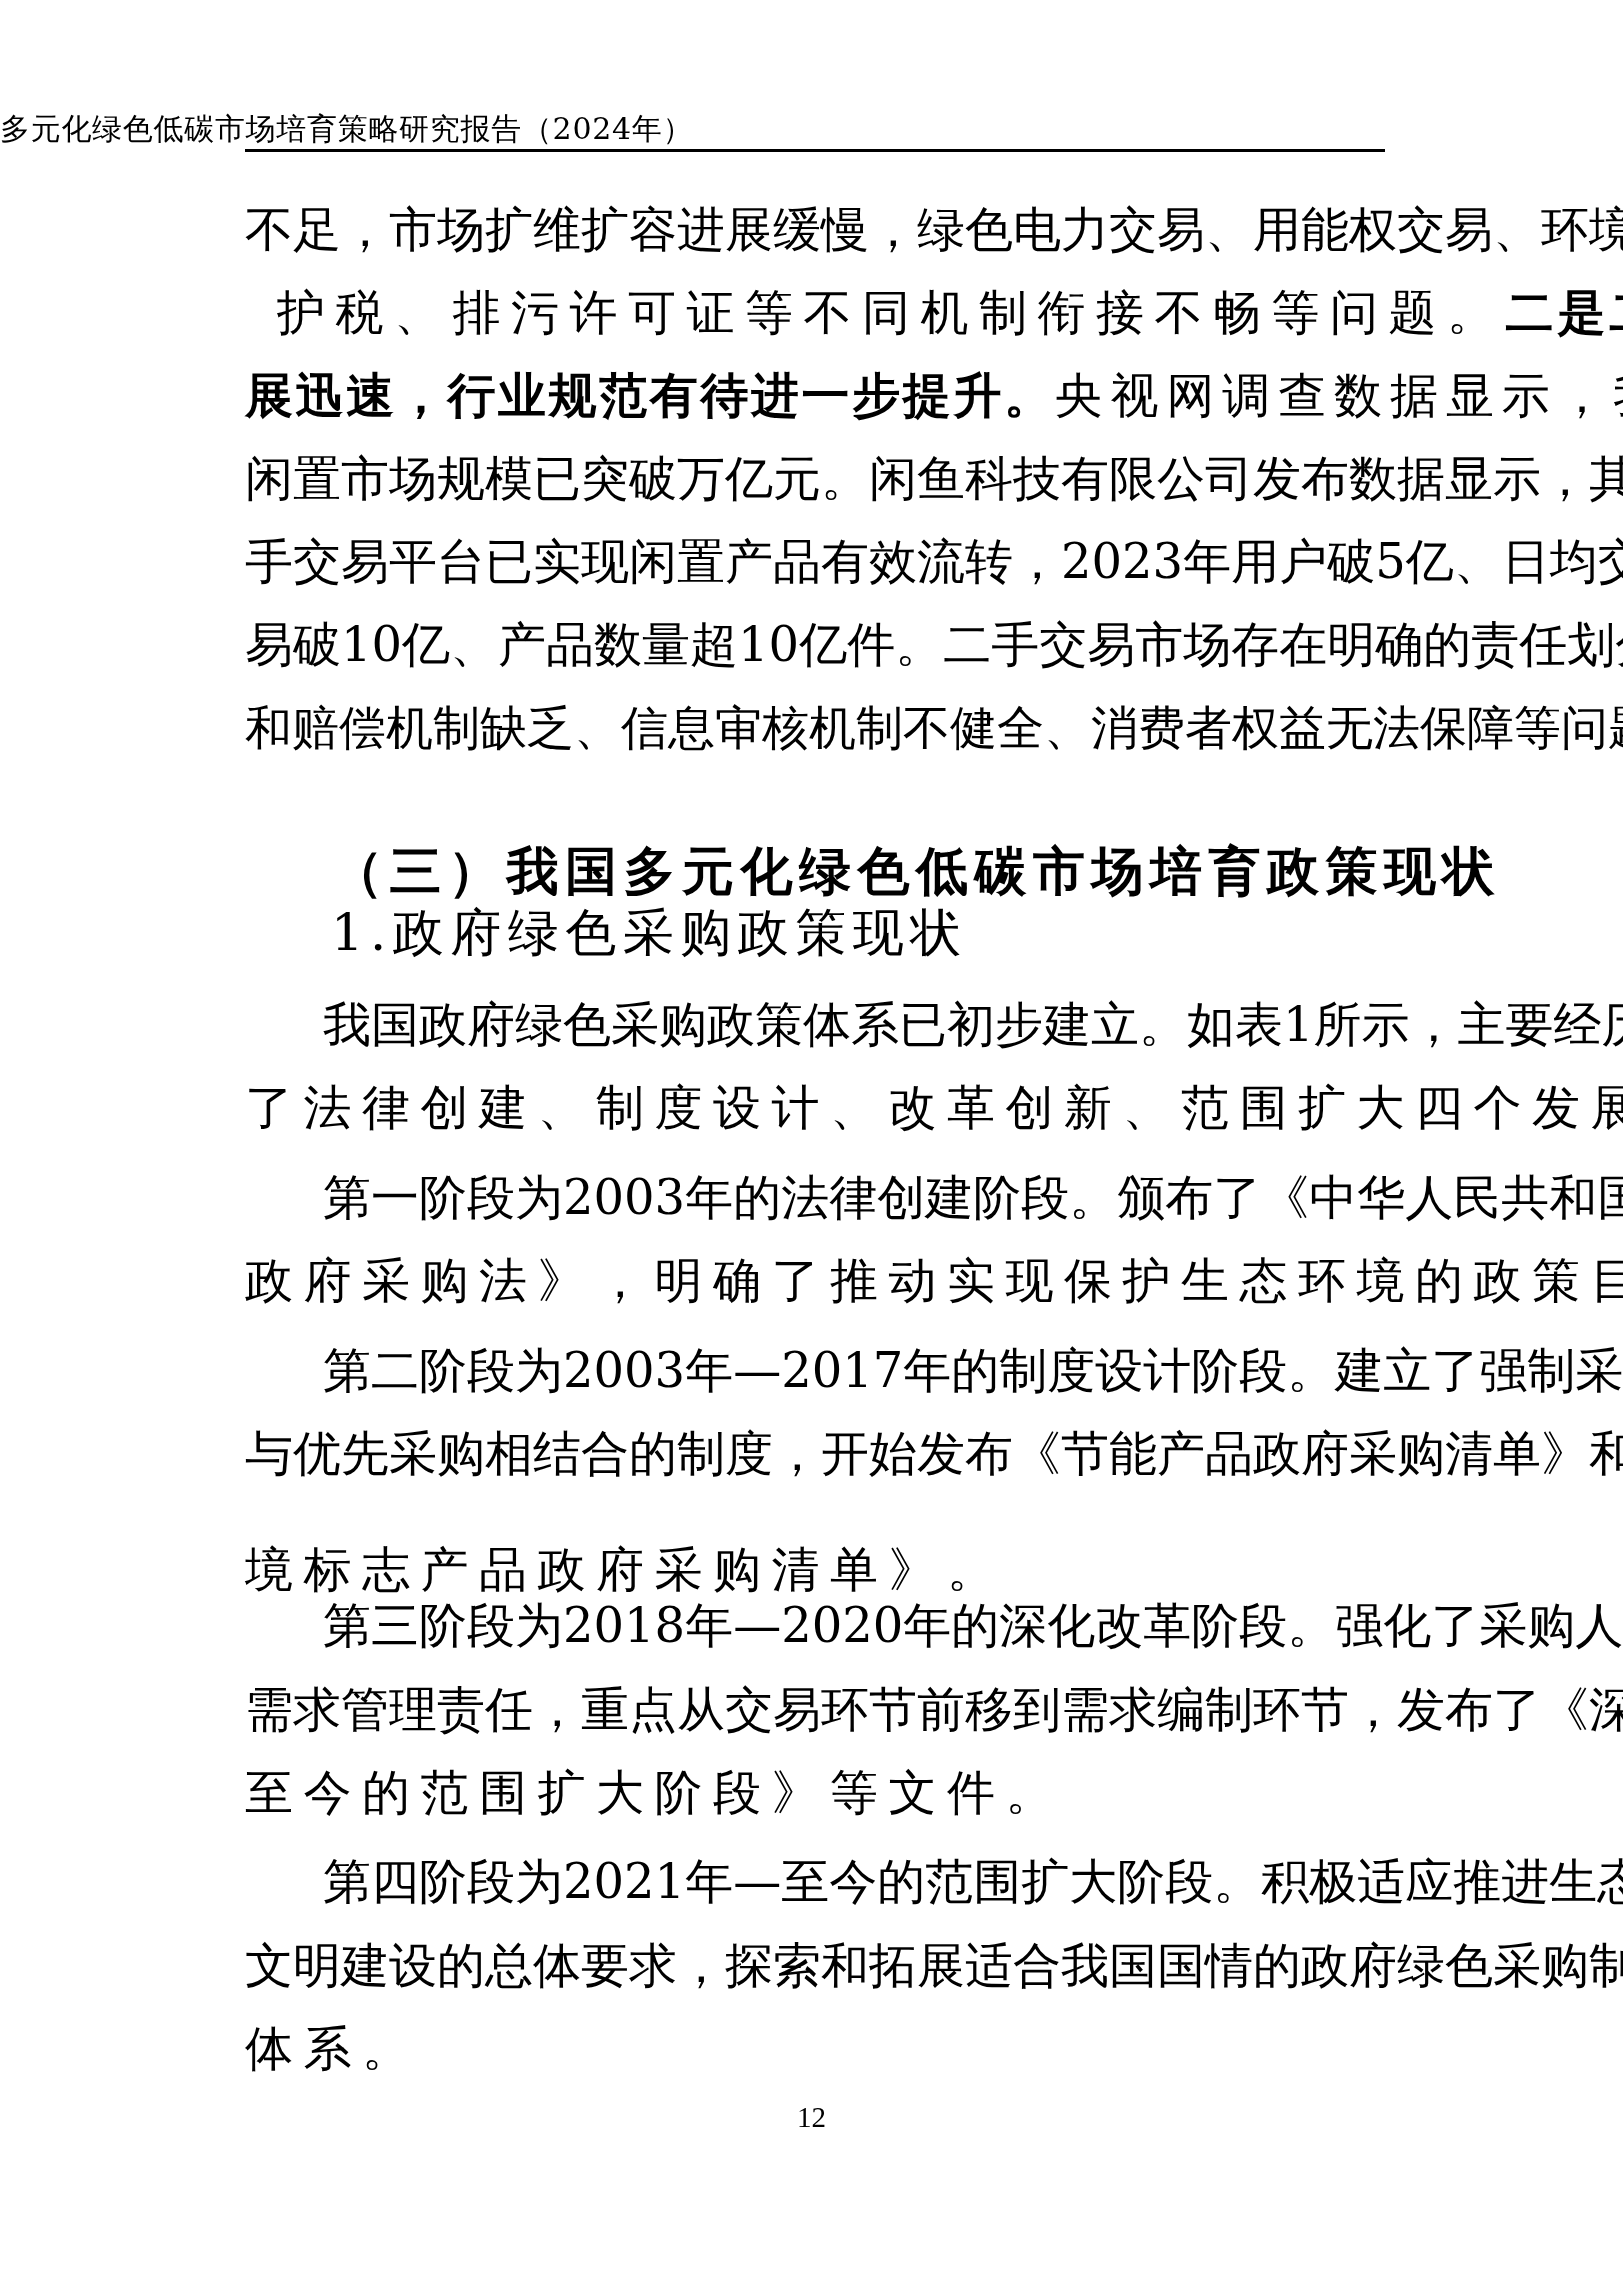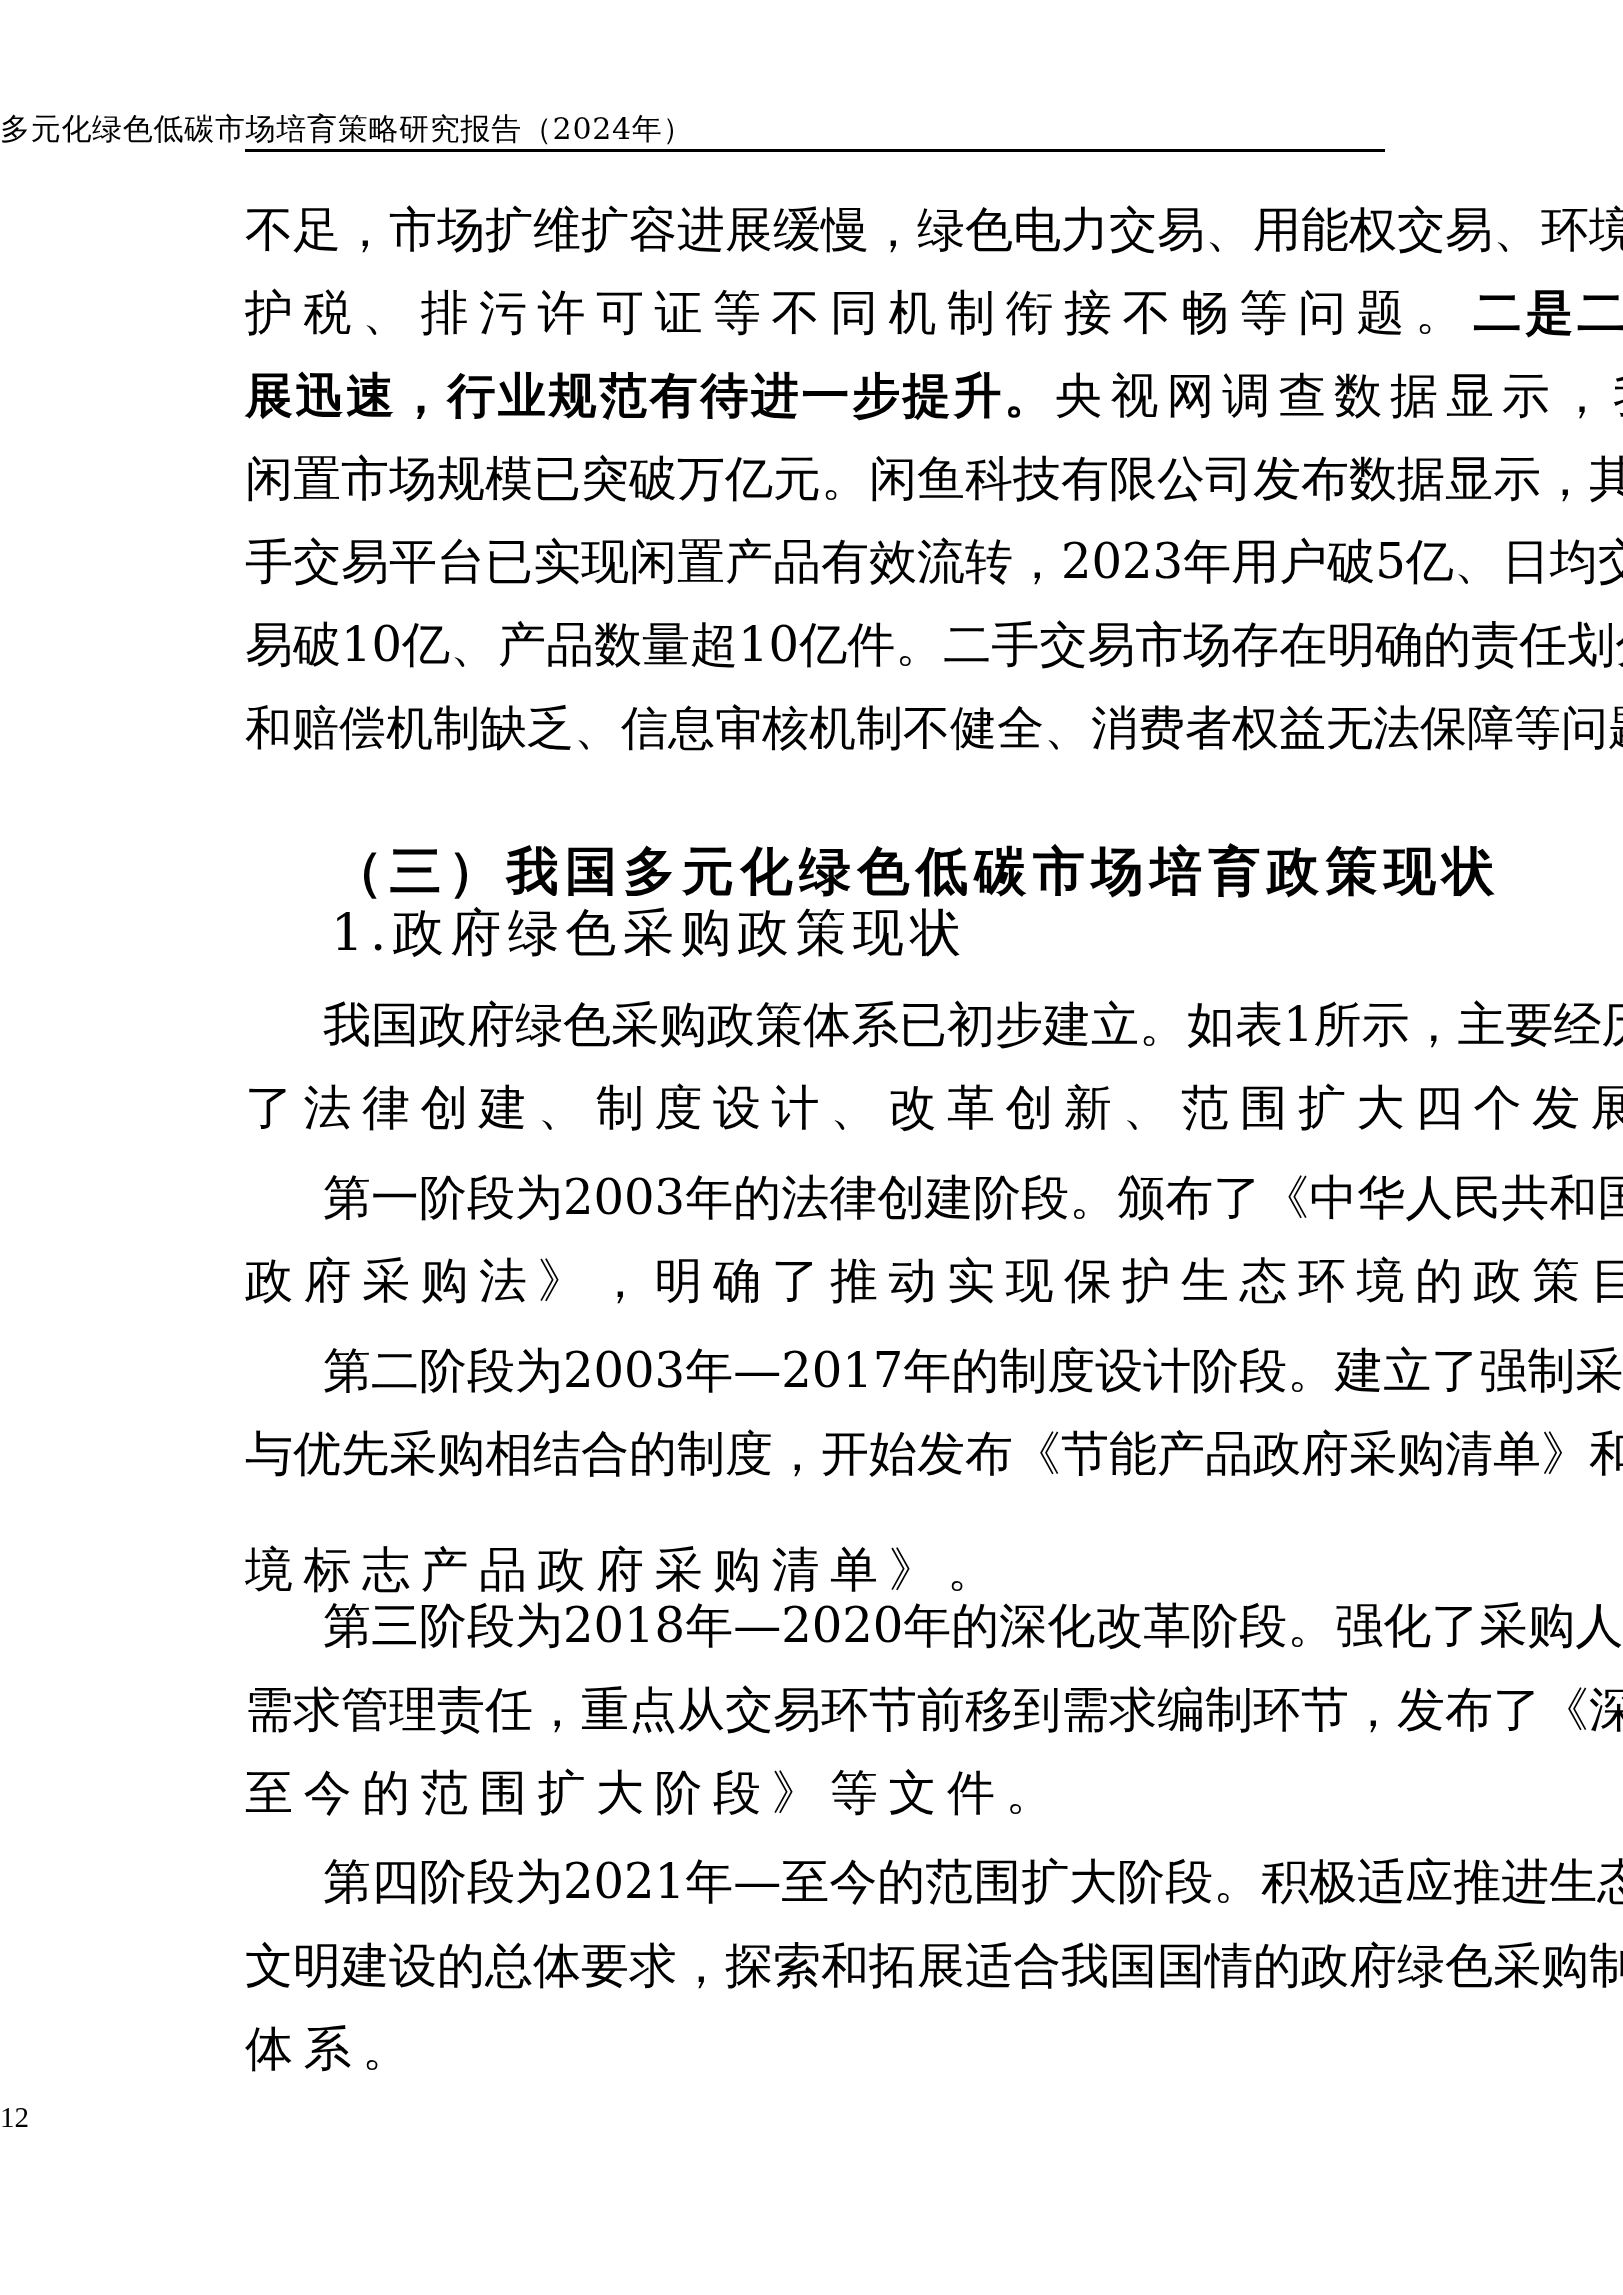--- a/index.html
+++ b/index.html
@@ -10,31 +10,31 @@
     .header-rule { position: absolute; left: 245px; width: 1140px; top: 149px; height: 3.3px; background: #000; }
     .line { position: absolute; left: 245px; width: 1140px; font-size: 48px; line-height: 63px;
             white-space: nowrap; letter-spacing: 10.5px; }
     .line.just { text-align: justify; text-align-last: justify; letter-spacing: 0; }
     .indent { left: 323px; width: 1063px; }
     .bold { font-family: "DejaVu Sans", "Liberation Sans", sans-serif; font-weight: bold; letter-spacing: 0; }
     .h2 { position: absolute; left: 331px; top: 810px; font-size: 52px; line-height: 65px;
           letter-spacing: 6.5px; font-weight: bold; white-space: nowrap; margin-top: 28px; }
     .h3 { position: absolute; left: 331px; top: 900px; font-size: 51px; line-height: 65px;
           letter-spacing: 6.5px; white-space: nowrap; }
-    .page-number { position: absolute; left: 0; width: 1623px; top: 2101px; 
+    .page-number { position: absolute; left: 0; width: 1623px; top: 2101px; text-align: center;
                    font-size: 29px; line-height: 33px; font-family: "Liberation Serif", serif; }
   </style>
 </head>
 <body>
 
 <div class="header-title">多元化绿色低碳市场培育策略研究报告（2024年）</div>
 <div class="header-rule"></div>
 
 <div class="line just" style="top:198px">不足，市场扩维扩容进展缓慢，绿色电力交易、用能权交易、环境保</div>
-<div class="line" style="top:281px;letter-spacing:0;display:flex;justify-content:space-between;">
+<div class="line" style="top:281px;letter-spacing:0;display:flex;justify-content:space-between;margin-left:32px;">
   <span style="letter-spacing:10.5px">护税、排污许可证等不同机制衔接不畅等问题。</span>
     <span class="bold" style="letter-spacing:3.9px">二是二手交易市场发</span>
 </div>
 <div class="line" style="top:364px;letter-spacing:0;display:flex;justify-content:flex-start;">
   <span class="bold" style="letter-spacing:2.6px">展迅速，行业规范有待进一步提升。</span>
     <span style="letter-spacing:7.9px">央视网调查数据显示，我国二手</span>
 </div>
 <div class="line just" style="top:447px">闲置市场规模已突破万亿元。闲鱼科技有限公司发布数据显示，其二</div>
 <div class="line just" style="top:530px">手交易平台已实现闲置产品有效流转，2023年用户破5亿、日均交</div>
 <div class="line just" style="top:613px">易破10亿、产品数量超10亿件。二手交易市场存在明确的责任划分</div>

